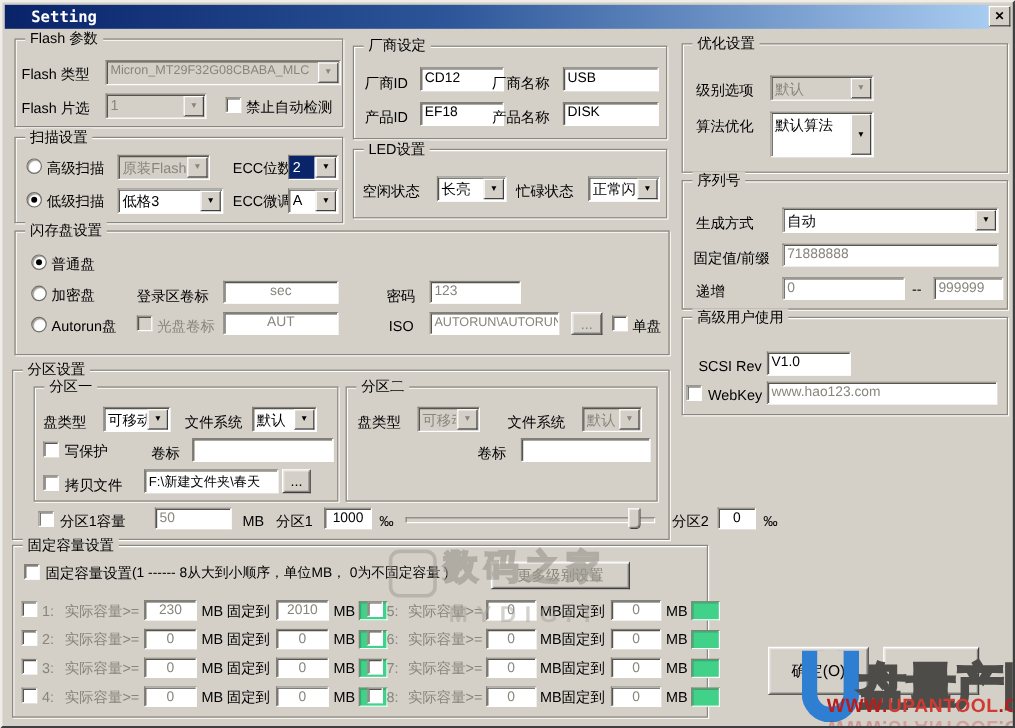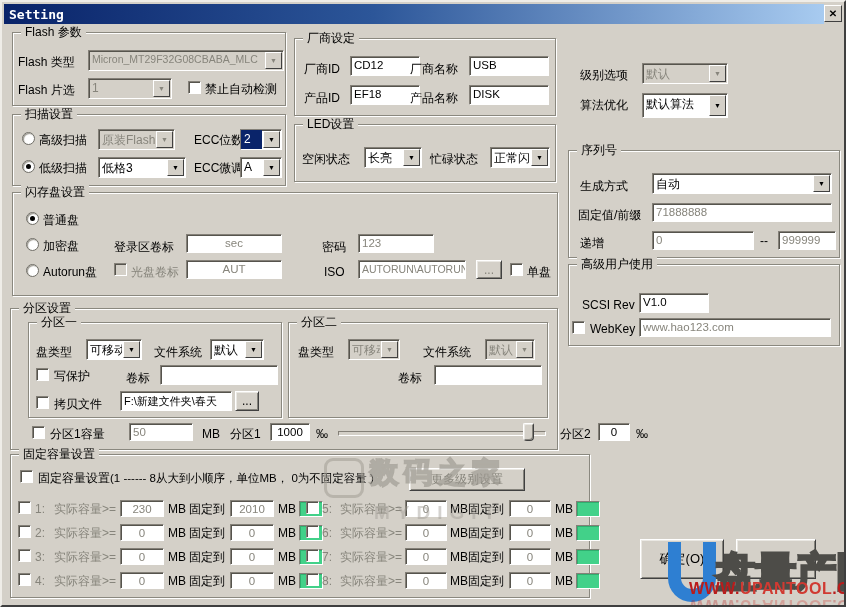--- a/index.html
+++ b/index.html
@@ -3,21 +3,21 @@
 <meta charset="utf-8">
 <style>
   html,body{margin:0;padding:0;background:#6b6b6b;}
   .win{
     position:relative;width:846px;height:607px;box-sizing:border-box;
     background:#d4d0c8;border:2px solid;border-color:#efede8 #3f3f3f #3f3f3f #efede8;
     overflow:hidden;font-family:"Liberation Sans",sans-serif;
   }
   .titlebar{position:absolute;left:2px;top:2px;width:820px;height:20px;
     background:linear-gradient(90deg,#092369 0%,#2c5699 45%,#a8cbf0 100%);
-    display:flex;align-items:center;padding-left:5px;box-sizing:border-box;}
+    display:flex;align-items:center;padding-left:22px;box-sizing:border-box;}
   .title{color:#fff;font-weight:bold;font-size:13px;font-family:"DejaVu Sans Mono",monospace;}
   .closebtn{position:absolute;right:2px;top:3px;width:18px;height:17px;background:#d4d0c8;
     border:1px solid;border-color:#fff #404040 #404040 #fff;display:flex;align-items:center;
     justify-content:center;font-size:10px;font-weight:bold;color:#000;box-sizing:border-box;}
   .group{position:absolute;border:1px solid #8a887f;box-shadow:1px 1px 0 #fefefe, inset 1px 1px 0 #fefefe;box-sizing:border-box;}
   .legend{position:absolute;top:-8px;left:8px;background:#d4d0c8;padding:0 4px;font-size:12px;line-height:15px;color:#000;white-space:nowrap;}
   .lbl{position:absolute;font-size:12px;color:#000;white-space:nowrap;line-height:14px;}
   .dim{color:#87857c !important;}
   .field{position:absolute;background:#fff;border:1px solid;border-color:#848078 #fff #fff #848078;
     box-shadow:inset 1px 1px 0 #56544d;font-size:11.5px;color:#000;padding:2px 3px 0 3px;
@@ -84,20 +84,23 @@
     </div>
   <div class="group" style="left:10px;top:190px;width:546px;height:104px;">
     <span class="legend">闪存盘设置</span>
     </div>
   <div class="group" style="left:292px;top:36px;width:262px;height:78px;">
     <span class="legend">厂商设定</span>
     </div>
   <div class="group" style="left:292px;top:122px;width:262px;height:58px;">
     <span class="legend">LED设置</span>
     </div>
+  <div class="group" style="left:566px;top:34px;width:272px;height:108px;">
+    <span class="legend">优化设置</span>
+    </div>
   <div class="group" style="left:566px;top:148px;width:272px;height:108px;">
     <span class="legend">序列号</span>
     </div>
   <div class="group" style="left:566px;top:262px;width:272px;height:82px;">
     <span class="legend">高级用户使用</span>
     </div>
   <div class="group" style="left:8px;top:306px;width:548px;height:142px;">
     <span class="legend">分区设置</span>
     </div>
   <div class="group" style="left:26px;top:320px;width:254px;height:96px;">
@@ -184,21 +187,21 @@
     <span class="val">正常闪</span>
     <span class="abtn">▼</span>
   </div>
 
   <span class="lbl" style="left:578px;top:66px;">级别选项</span>
   <div class="combo gray" style="left:640px;top:61px;width:86px;height:21px;">
     <span class="val">默认</span>
     <span class="abtn">▼</span>
   </div>
   <span class="lbl" style="left:578px;top:96px;">算法优化</span>
-  <div class="combo" style="left:640px;top:91px;width:86px;height:25px;">
+  <div class="combo" style="left:640px;top:91px;width:86px;height:38px;">
     <span class="val">默认算法</span>
     <span class="abtn">▼</span>
   </div>
 
   <span class="lbl" style="left:578px;top:177px;">生成方式</span>
   <div class="combo" style="left:650px;top:171px;width:180px;height:21px;">
     <span class="val">自动</span>
     <span class="abtn">▼</span>
   </div>
   <span class="lbl" style="left:576px;top:206px;">固定值/前缀</span>

